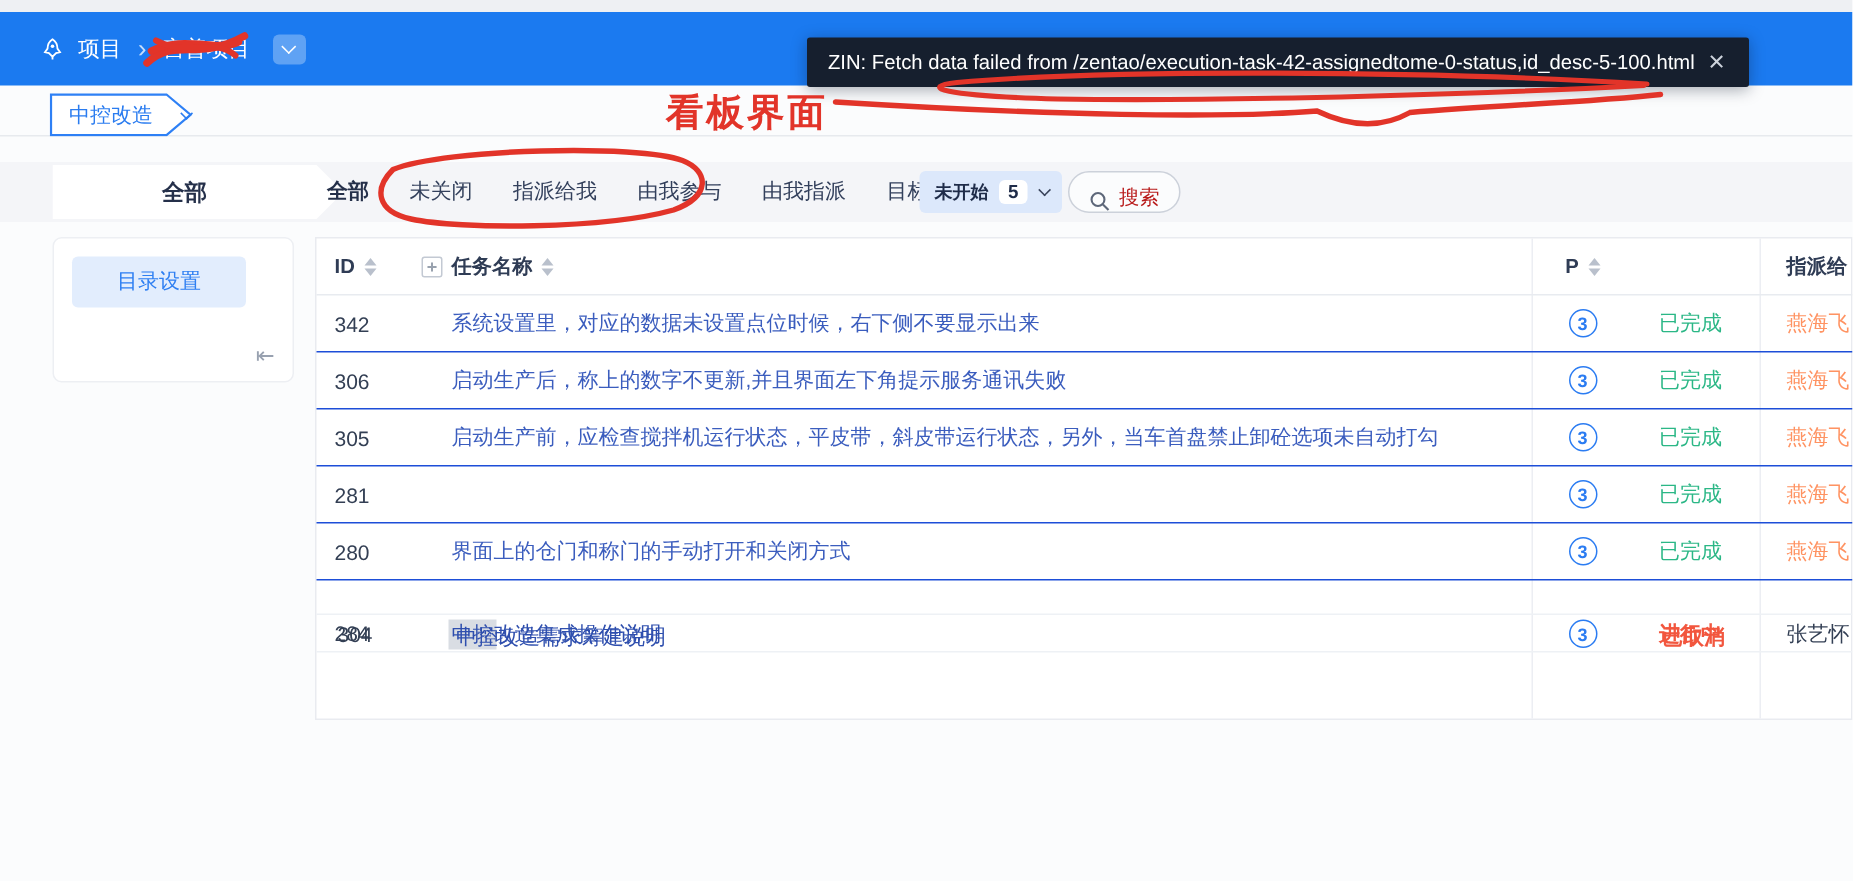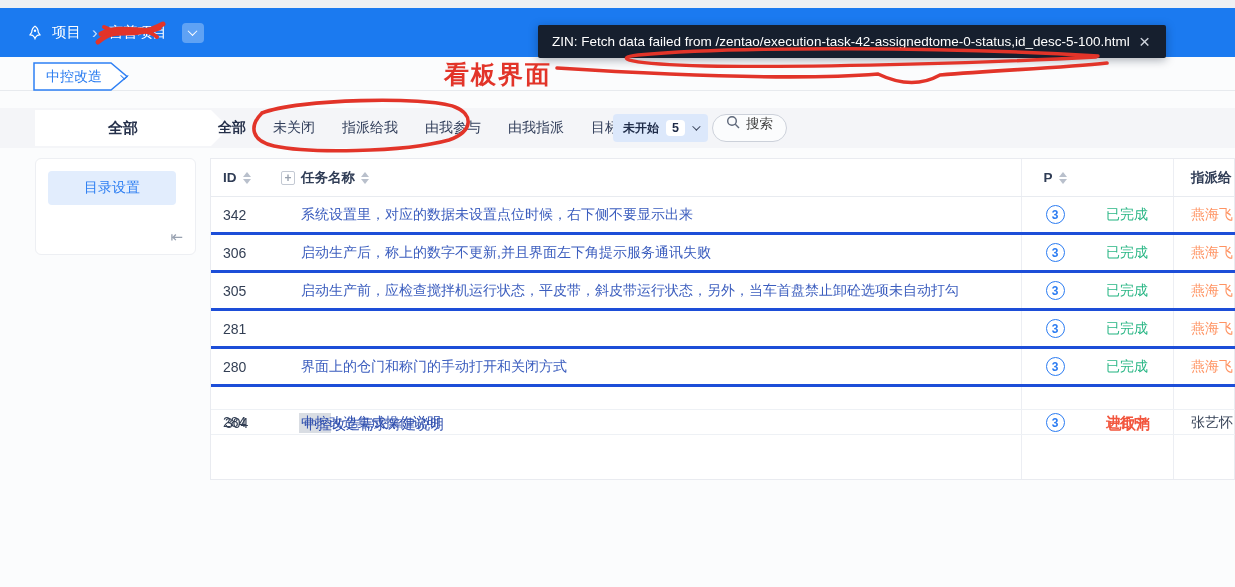--- a/index.html
+++ b/index.html
@@ -30,32 +30,32 @@
   .band { left:0; top:108px; width:1235px; height:40px; background:#f4f5f8; }
   .alltab { left:35px; top:110px; width:196px; height:36px; }
   .alltab .txt { position:absolute; left:0; top:0; width:176px; height:36px; display:flex; align-items:center; justify-content:center; font-size:15px; font-weight:bold; color:#25304a; }
   .navrow { left:218px; top:110px; height:36px; display:flex; align-items:center; gap:27px; font-size:14px; color:#33405c; }
   .navrow .nav { cursor:pointer; white-space:nowrap; }
   .navrow .nav.active { font-weight:bold; color:#25304a; }
   .statusdd { left:613px; top:114px; height:28px; background:#dce8fb; border-radius:4px; display:flex; align-items:center; gap:7px; padding:0 10px; cursor:pointer; }
   .statusdd .lbl { font-size:12px; font-weight:bold; color:#1f2c49; }
   .statusdd .cnt { background:#fff; border-radius:4px; font-size:12.5px; font-weight:bold; color:#1f2c49; padding:2px 6px; line-height:1; }
   .chev-dk { width:6px; height:6px; border-right:1.6px solid #39435a; border-bottom:1.6px solid #39435a; transform:rotate(45deg) translateY(-2px); }
-  .searchpill { left:712px; top:114px; height:28px; border:1px solid #ccd1da; border-radius:14px; background:#fbfcfd; display:flex; align-items:flex-start; gap:6px; padding:0 13px; color:#404040; font-size:13.5px; cursor:pointer; }
+  .searchpill { left:712px; top:114px; height:28px; border:1px solid #ccd1da; border-radius:14px; background:#fbfcfd; display:flex; align-items:flex-end; gap:6px; padding:0 13px; color:#b91c1c; font-size:13.5px; cursor:pointer; }
 
   
   .sidecard { left:35px; top:158px; width:161px; height:97px; background:#fff; border:1px solid #edeff3; border-radius:6px; }
-  .dirbtn { position:absolute; left:12px; top:12px; width:128px; height:34px; background:#e2edfd; border-radius:4px; color:#2e7ff2; font-size:14px; display:flex; align-items:center; justify-content:center; cursor:pointer; }
+  .dirbtn { position:absolute; left:12px; top:12px; width:116px; height:34px; background:#e2edfd; border-radius:4px; color:#2e7ff2; font-size:14px; display:flex; align-items:center; justify-content:center; cursor:pointer; }
   .collapse { position:absolute; right:12px; bottom:8px; color:#98a1b0; font-size:15px; cursor:pointer; }
 
   
   .card { left:210px; top:158px; width:1025px; height:322px; background:#fff; border:1px solid #e9ebf0; }
   .vline { position:absolute; top:0; height:320px; width:1px; background:#eceef3; }
   .row { position:absolute; left:0; width:1024px; height:38px; }
-  .row.body { border-bottom:3px solid #1d4ed8; }
+  .row.body { border-bottom:1px solid #1d4ed8; }
   .hrow { border-bottom:1px solid #e8ebf0; }
   .cell { position:absolute; top:0; height:100%; display:flex; align-items:center; font-size:14px; color:#333f54; white-space:nowrap; }
   .c-id { left:12px; width:55px; }
   .c-exp { left:70px; }
   .c-title { left:90px; }
   .hdr .c-title { left:90px; }
   .c-p { left:826px; width:36px; justify-content:center; }
   .c-status { left:866px; width:100px; justify-content:center; }
   .c-assn { left:980px; width:80px; }
   .hdr .cell { font-weight:bold; color:#2f3c55; font-size:13.5px; }

